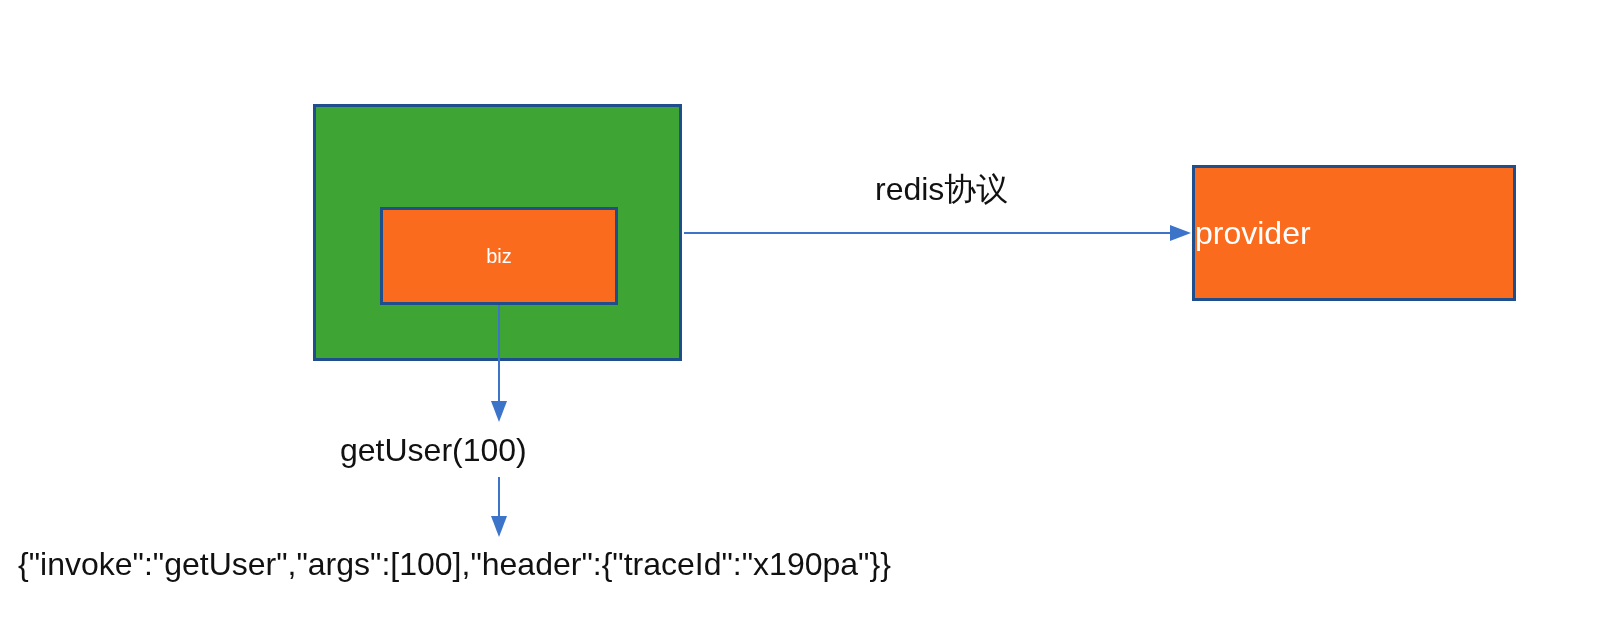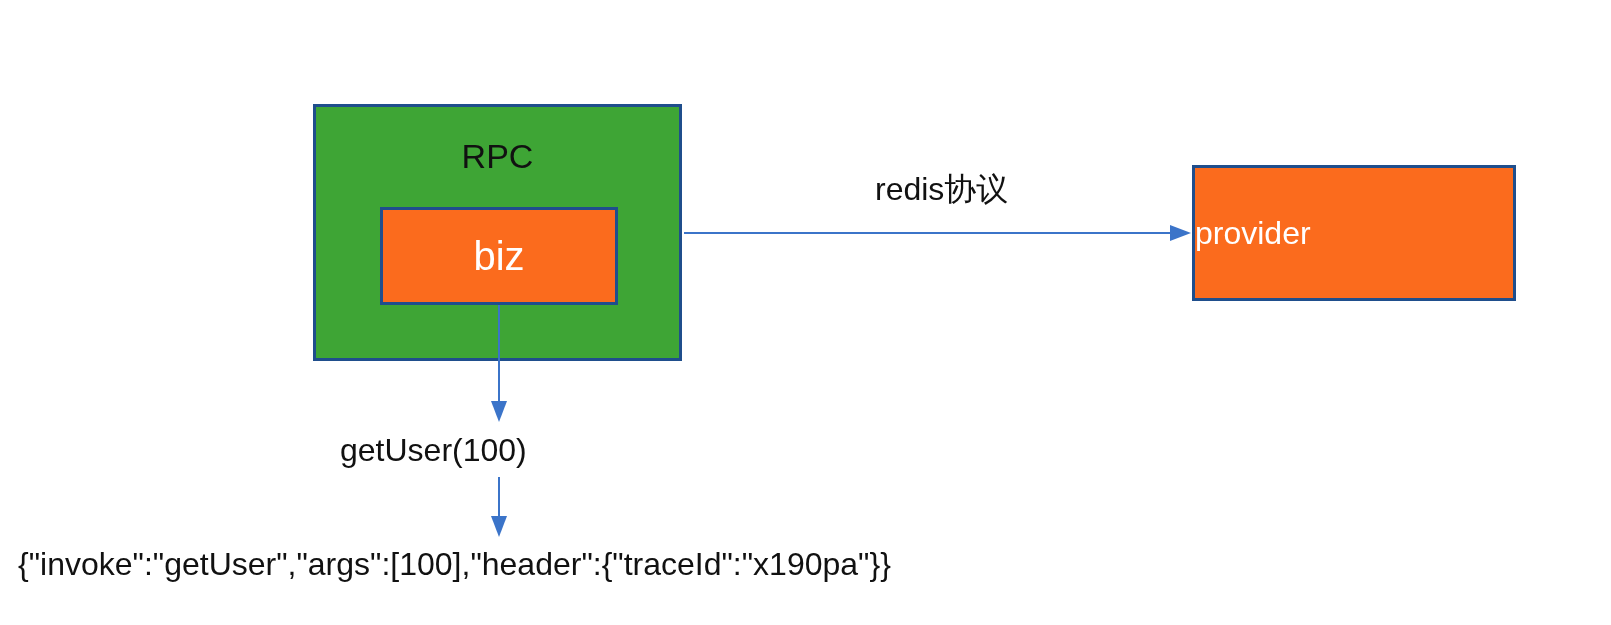--- a/index.html
+++ b/index.html
@@ -40,21 +40,21 @@
   .biz-box {
     position: absolute;
     left: 64px; top: 100px;
     width: 238px; height: 98px;
     background: var(--orange-fill);
     border: 3px solid var(--box-border);
     display: flex;
     align-items: center;
     justify-content: center;
     color: var(--box-text);
-    font-size: 40px;
+    font-size: 20px;
   }
   .provider-box {
     position: absolute;
     left: 1192px; top: 165px;
     width: 324px; height: 136px;
     background: var(--orange-fill);
     border: 3px solid var(--box-border);
     display: flex;
     align-items: center;
     color: var(--box-text);
@@ -88,21 +88,20 @@
     color: var(--label-text);
     white-space: nowrap;
   }
 </style>
 </head>
 <body>
 
 <div class="canvas">
 
   <div class="rpc-box">
-    <div class="rpc-label">RPC</div>
     <div class="biz-box">
       <span>biz</span>
     </div>
   </div>
 
   <div class="provider-box">
     <span>provider</span>
   </div>
 
   <svg class="arrows-layer" viewBox="0 0 1611 625" xmlns="http://www.w3.org/2000/svg">

